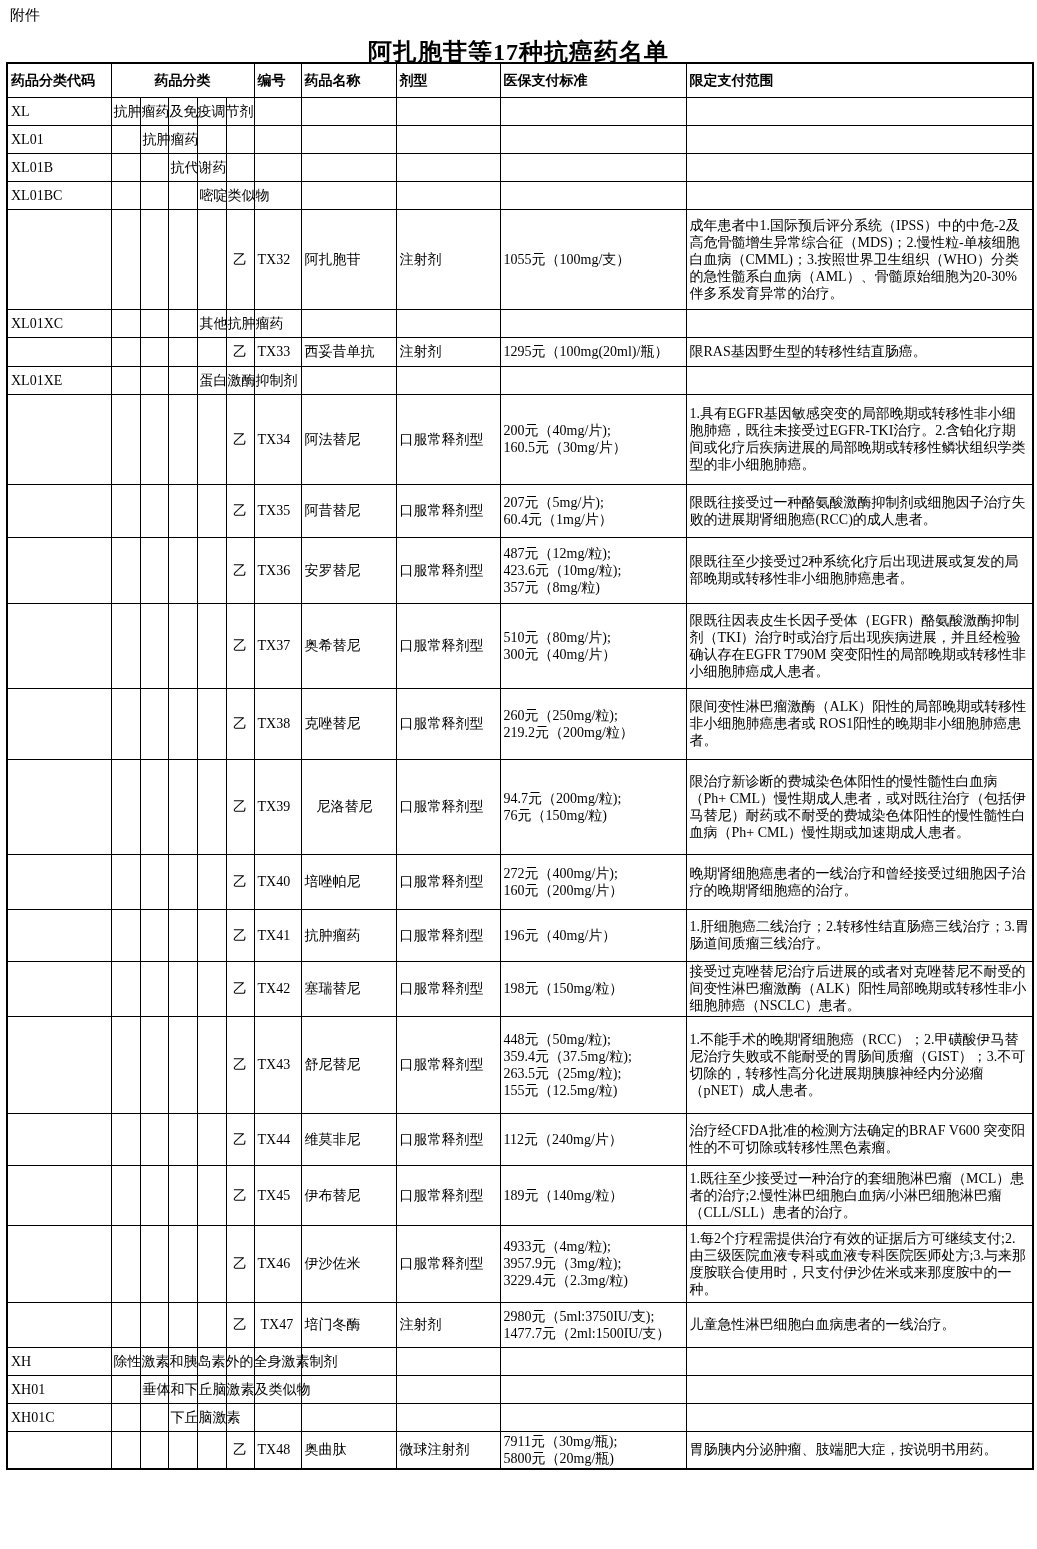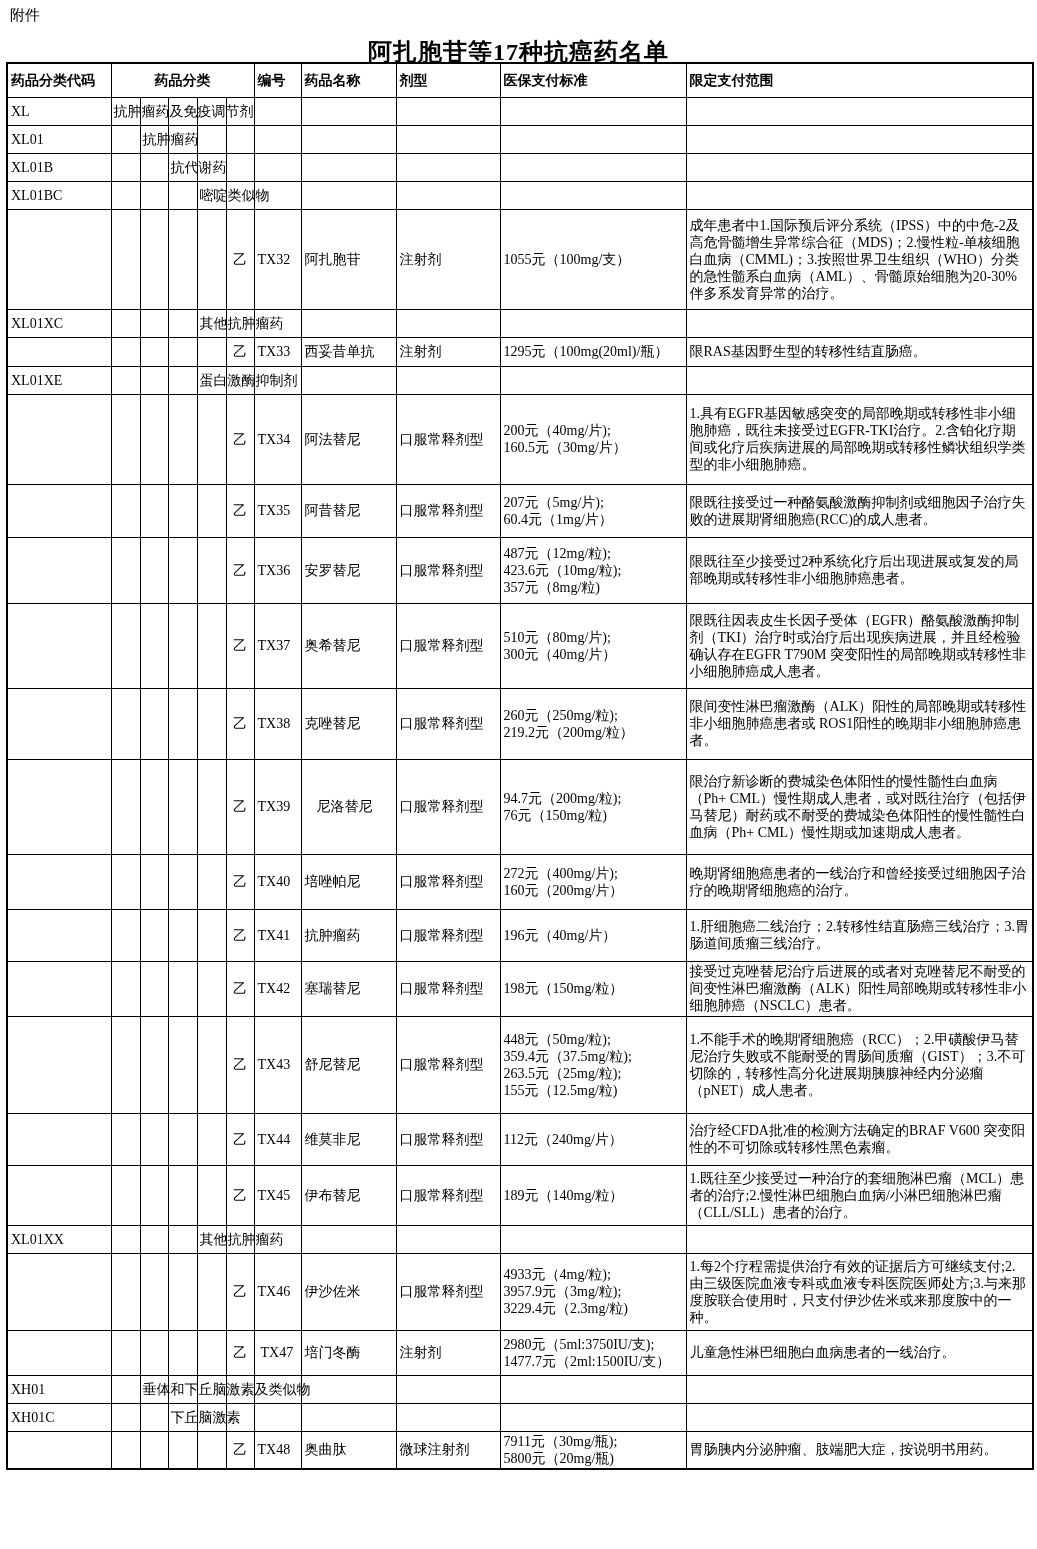--- a/index.html
+++ b/index.html
@@ -359,35 +359,20 @@
           <td class="sub-cell"></td>
           <td class="sub-cell class-cell">乙</td>
           <td class="empty-cell" style="padding: 1px 3px;">TX45</td>
           <td class="empty-cell" style="padding: 1px 3px;">伊布替尼</td>
           <td class="empty-cell" style="padding: 1px 3px;">口服常释剂型</td>
           <td class="standard-cell">
             <div>189元（140mg/粒）</div>
           </td>
           <td class="scope-cell">1.既往至少接受过一种治疗的套细胞淋巴瘤（MCL）患者的治疗;2.慢性淋巴细胞白血病/小淋巴细胞淋巴瘤（CLL/SLL）患者的治疗。</td>
         </tr>
-        <tr style="height: 28px;">
-          <td>XL01XX</td>
-          <td class="sub-cell"></td>
-          <td class="sub-cell"></td>
-          <td class="sub-cell"></td>
-          <td class="sub-cell">
-            <div class="cat-label">其他抗肿瘤药</div>
-          </td>
-          <td class="sub-cell"></td>
-          <td class="empty-cell" style="padding: 1px 3px;"></td>
-          <td class="empty-cell" style="padding: 1px 3px;"></td>
-          <td class="empty-cell" style="padding: 1px 3px;"></td>
-          <td class="standard-cell"></td>
-          <td class="scope-cell"></td>
-        </tr>
         <tr style="height: 77px;">
           <td></td>
           <td class="sub-cell"></td>
           <td class="sub-cell"></td>
           <td class="sub-cell"></td>
           <td class="sub-cell"></td>
           <td class="sub-cell class-cell">乙</td>
           <td class="empty-cell" style="padding: 1px 3px;">TX46</td>
           <td class="empty-cell" style="padding: 1px 3px;">伊沙佐米</td>
           <td class="empty-cell" style="padding: 1px 3px;">口服常释剂型</td>
@@ -406,20 +391,35 @@
           <td class="sub-cell"></td>
           <td class="sub-cell class-cell">乙</td>
           <td class="empty-cell" style="padding: 1px 6px;">TX47</td>
           <td class="empty-cell" style="padding: 1px 3px;">培门冬酶</td>
           <td class="empty-cell" style="padding: 1px 3px;">注射剂</td>
           <td class="standard-cell">
             <div>2980元（5ml:3750IU/支);</div>
             <div>1477.7元（2ml:1500IU/支）</div>
           </td>
           <td class="scope-cell">儿童急性淋巴细胞白血病患者的一线治疗。</td>
+        </tr>
+        <tr style="height: 28px;">
+          <td>XH</td>
+          <td class="sub-cell">
+            <div class="cat-label">除性激素和胰岛素外的全身激素制剂</div>
+          </td>
+          <td class="sub-cell"></td>
+          <td class="sub-cell"></td>
+          <td class="sub-cell"></td>
+          <td class="sub-cell"></td>
+          <td class="empty-cell" style="padding: 1px 3px;"></td>
+          <td class="empty-cell" style="padding: 1px 3px;"></td>
+          <td class="empty-cell" style="padding: 1px 3px;"></td>
+          <td class="standard-cell"></td>
+          <td class="scope-cell"></td>
         </tr>
         <tr style="height: 28px;">
           <td>XH01</td>
           <td class="sub-cell"></td>
           <td class="sub-cell">
             <div class="cat-label">垂体和下丘脑激素及类似物</div>
           </td>
           <td class="sub-cell"></td>
           <td class="sub-cell"></td>
           <td class="sub-cell"></td>

